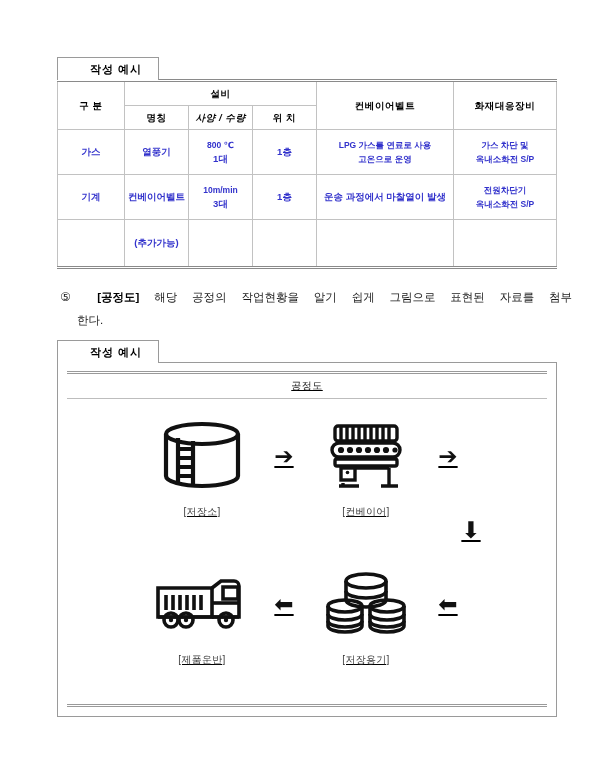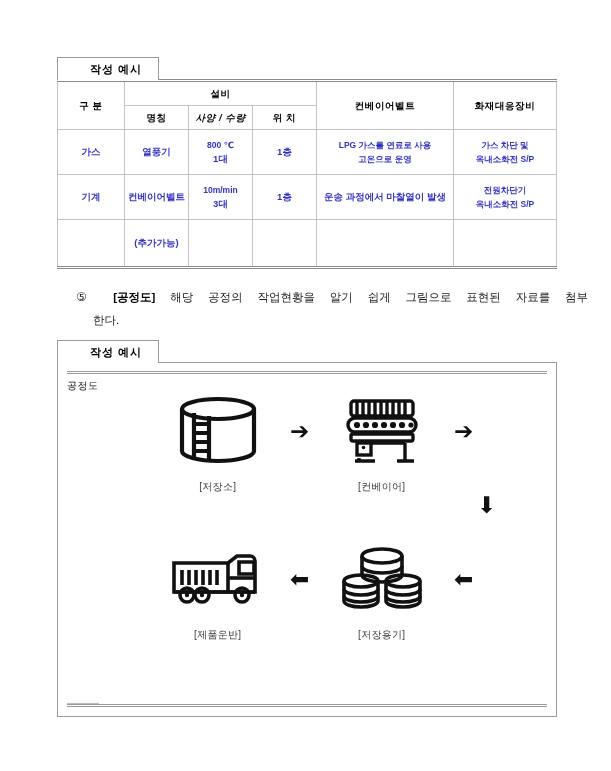--- a/index.html
+++ b/index.html
@@ -67,21 +67,21 @@
     height: 17px;
   }
   .cell-blue { color: #3333cc; font-weight: bold; }
   .cell-blue-sm { color: #3333cc; font-weight: bold; font-size: 8.5px; }
   .row-tall td { height: 38px; }
   .row-empty td { height: 40px; }
 
   
   .paragraph {
     position: absolute;
-    left: 76px;
+    left: 60px;
     top: 285px;
     width: 512px;
     font-size: 11.5px;
     line-height: 2.0;
     color: #1a1a1a;
   }
   .paragraph .p-line1 {
     display: block;
     text-align: justify;
     text-align-last: justify;
@@ -111,21 +111,22 @@
     position: relative;
     z-index: 1;
   }
   .diagram-inner {
     box-sizing: border-box;
     width: 100%;
     height: 100%;
     border-top: 3px double #9a9a9a;
     border-bottom: 3px double #9a9a9a;
     display: flex;
-    flex-direction: row;
+    flex-direction: column;
+    text-decoration: underline;
   }
   .diagram-title {
     text-align: center;
     font-size: 10px;
     color: #111;
     padding: 5px 0 5px 0;
     border-bottom: 1px solid #bdbdbd;
     letter-spacing: .5px;
   }
   .diagram-body {

